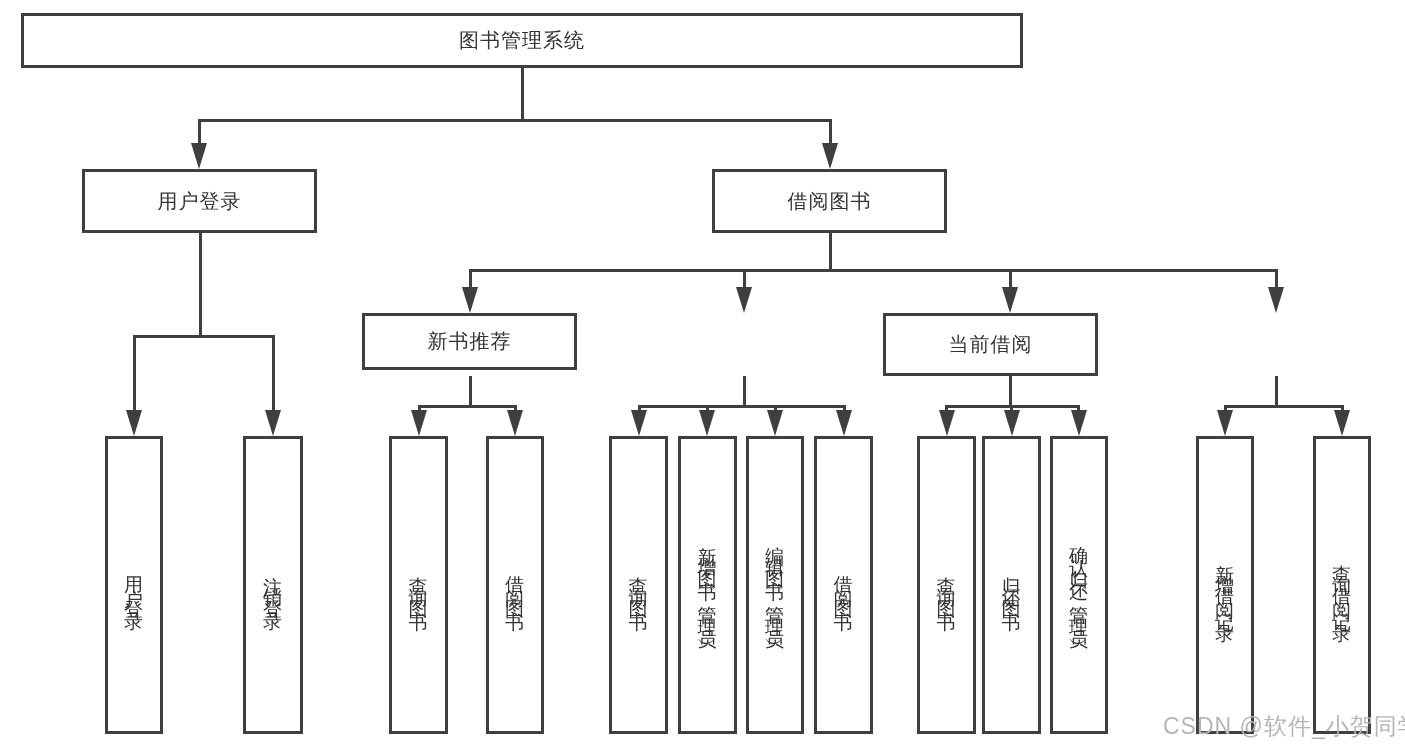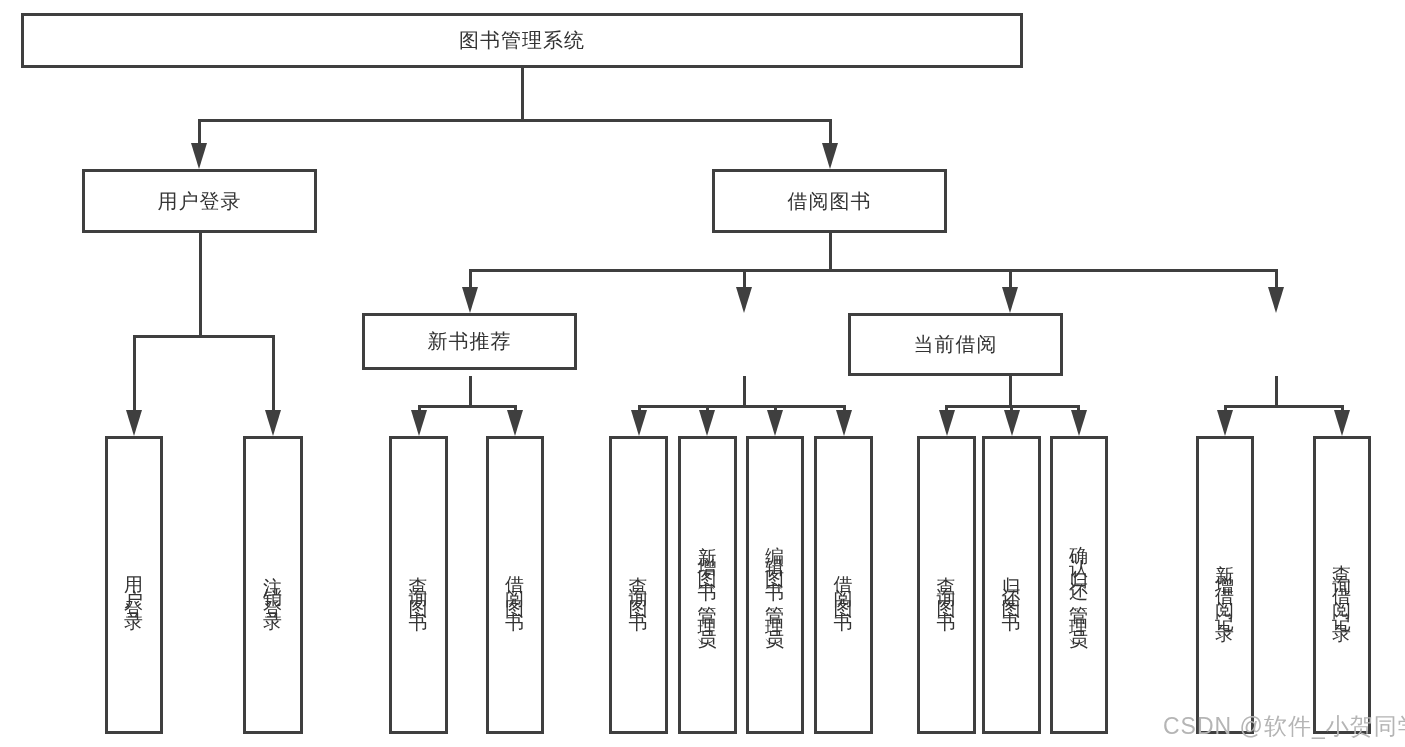--- a/index.html
+++ b/index.html
@@ -46,21 +46,21 @@
   <div class="box hbox" style="left:82px;top:169px;width:235px;height:64px">
     <span>用户登录</span>
   </div>
   <div class="box hbox" style="left:712px;top:169px;width:235px;height:64px">
     <span>借阅图书</span>
   </div>
 
   <div class="box hbox" style="left:362px;top:313px;width:215px;height:57px">
     <span>新书推荐</span>
   </div>
-  <div class="box hbox" style="left:848px;top:313px;width:215px;height:63px">
+  <div class="box hbox" style="left:883px;top:313px;width:215px;height:63px">
     <span>当前借阅</span>
   </div>
 
   <div class="box vbox" style="left:105px;top:436px;width:58px;height:298px">
     <span class="vtext">用户登录</span>
   </div>
   <div class="box vbox" style="left:243px;top:436px;width:60px;height:298px">
     <span class="vtext">注销登录</span>
   </div>
 

